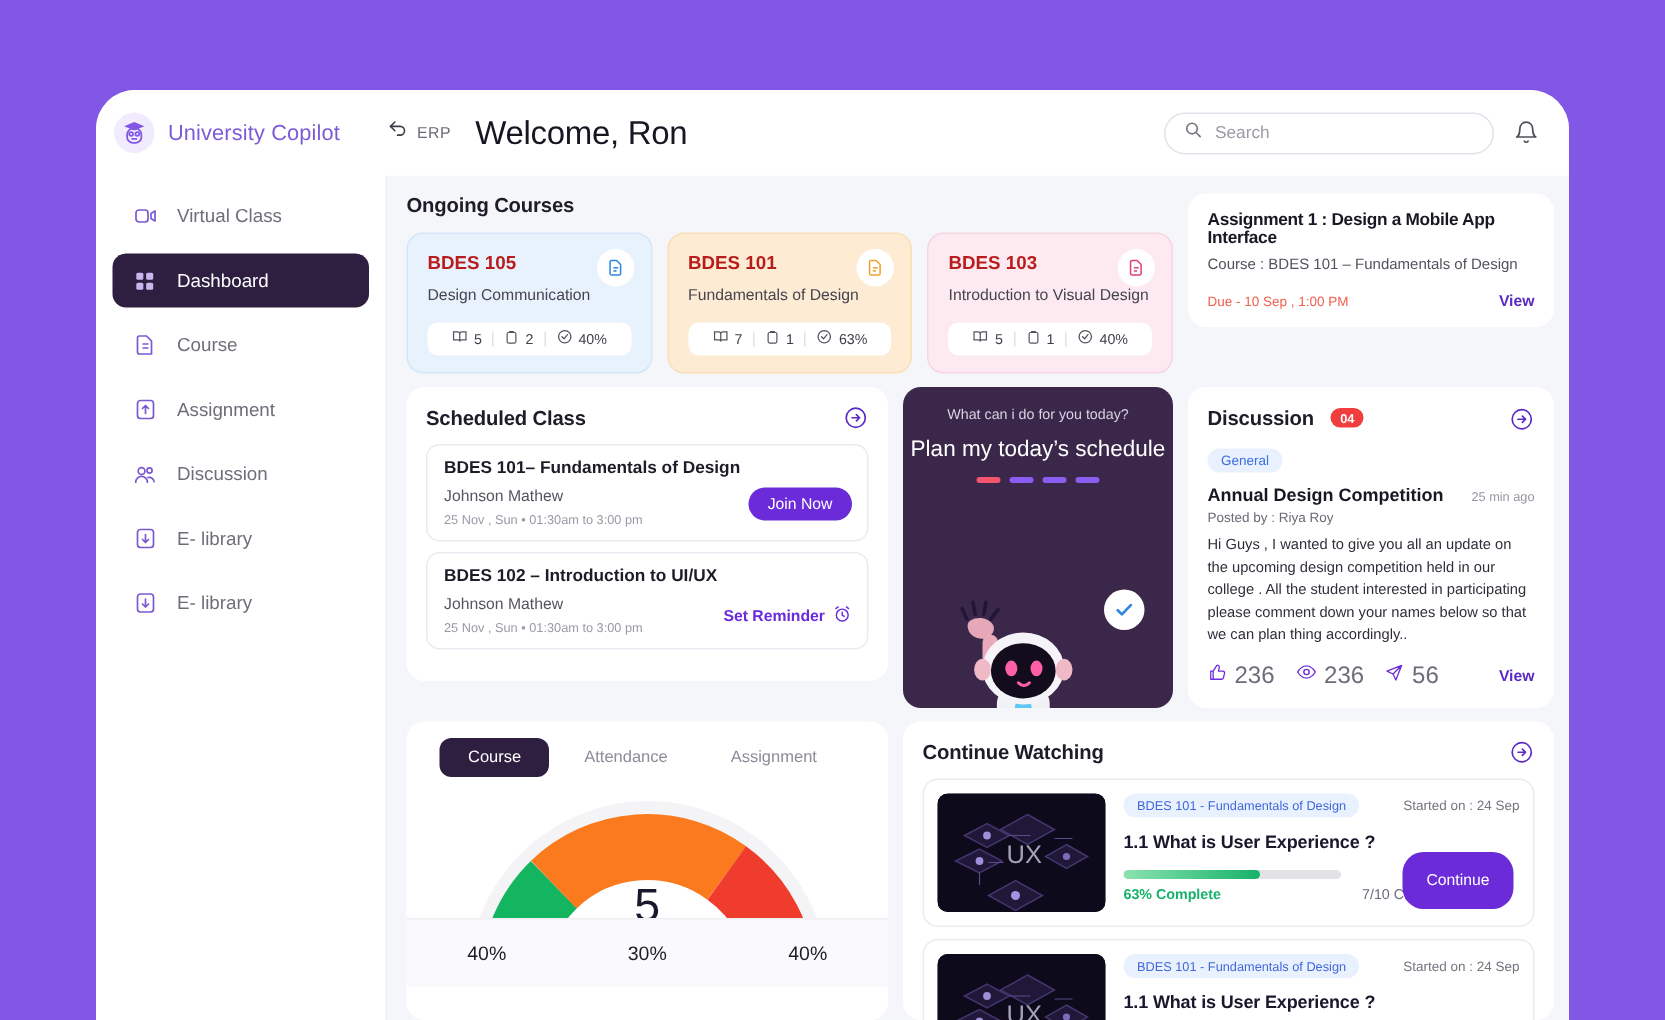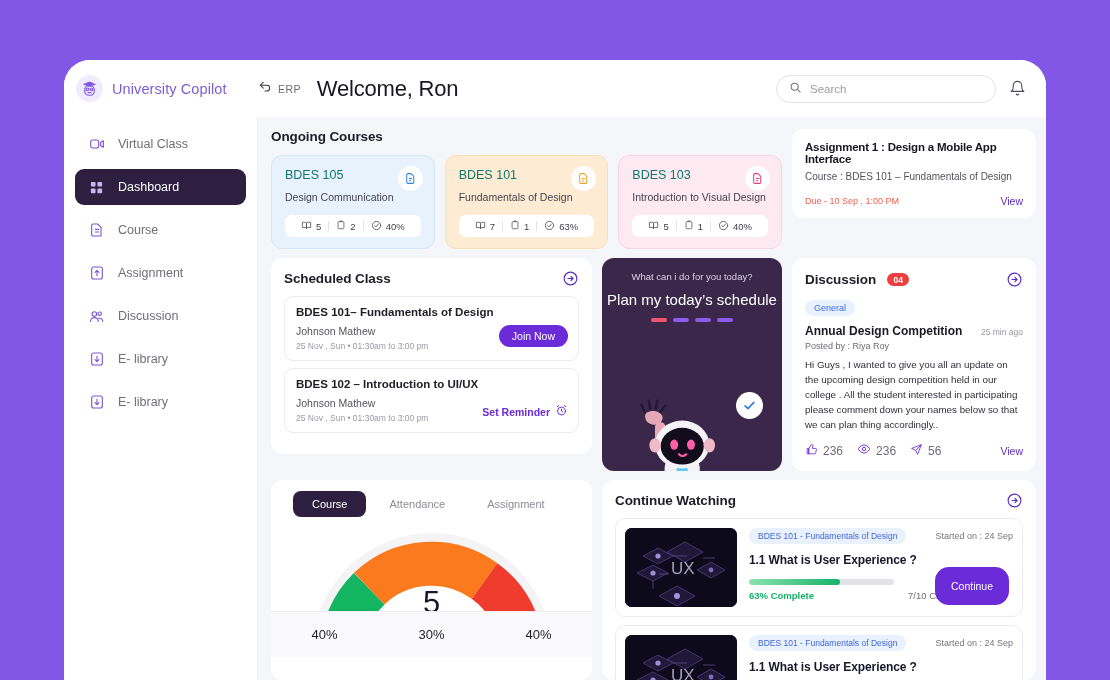--- a/index.html
+++ b/index.html
@@ -143,21 +143,21 @@
   #ongoing-head { margin-bottom: 2px; }
   .course-cards { display: flex; gap: 10px; }
   .course-card {
     flex: 1;
     border-radius: 11px;
     padding: 12px 13px 11px 13px;
     position: relative;
     min-width: 0;
   }
   .course-card .code {
-    font-size: 12.5px; font-weight: 400; color: #0f766e;
+    font-size: 12.5px; font-weight: 700; color: #b91c1c;
     margin-bottom: 9px;
   }
   .course-card .cname {
     font-size: 10.5px; color: #45444f; margin-bottom: 12px; white-space: nowrap;
   }
   .course-card .badge-icon {
     position: absolute; right: 11px; top: 10px;
     width: 25px; height: 25px; border-radius: 50%;
     background: #fff;
     display: flex; align-items: center; justify-content: center;
@@ -241,36 +241,36 @@
     font-size: 8.5px; font-weight: 700;
     border-radius: 8px; padding: 1.5px 6px;
     margin-left: 7px;
     display: inline-block;
     vertical-align: middle;
   }
   .due-title { font-size: 11.5px; font-weight: 700; color: #181723; margin-bottom: 6px; letter-spacing: -.2px;}
   .due-course { font-size: 10px; color: #53525e; margin-bottom: 13px; }
   .due-foot { display: flex; align-items: center; justify-content: space-between; }
   .due-when { font-size: 9px; color: #f0604d; }
-  .view-link { font-size: 10.5px; color: #5b2bc4; font-weight: 400; cursor: pointer; }
+  .view-link { font-size: 10.5px; color: #5b2bc4; font-weight: 700; cursor: pointer; }
 
   
   .tag-general {
     display: inline-block;
     background: #e9f1ff; color: #3c6fe0;
     font-size: 9px; padding: 3px 9px; border-radius: 9px;
     margin-bottom: 8px;
   }
   .disc-row { display: flex; align-items: baseline; justify-content: space-between; }
   .disc-title { font-size: 12px; font-weight: 700; color: #181723; }
   .disc-ago { font-size: 8.5px; color: #9796a2; }
   .disc-by { font-size: 9px; color: #6b6a76; margin-top: 3px; margin-bottom: 7px; }
   .disc-body { font-size: 9.8px; color: #2f2e3a; line-height: 1.52; }
   .disc-foot { display: flex; align-items: center; gap: 14px; margin-top: 10px; }
-  .disc-stat { display: flex; align-items: center; gap: 5px; font-size: 12px; color: #6d6c78; }
+  .disc-stat { display: flex; align-items: center; gap: 5px; font-size: 16px; color: #6d6c78; }
 
   
   #gauge-card { flex: 1; background: #fff; border-radius: 12px; padding: 11px 0 0 0; overflow: hidden; position: relative; }
   .tabs { display: flex; gap: 4px; padding-left: 22px; }
   .tab {
     font-size: 11px; color: #8d8c99;
     padding: 7px 19px; border-radius: 8px; cursor: pointer;
   }
   .tab.active { background: #2e1f40; color: #fff; }
   .gauge-wrap { position: relative; height: 128px; margin-top: 12px; }

